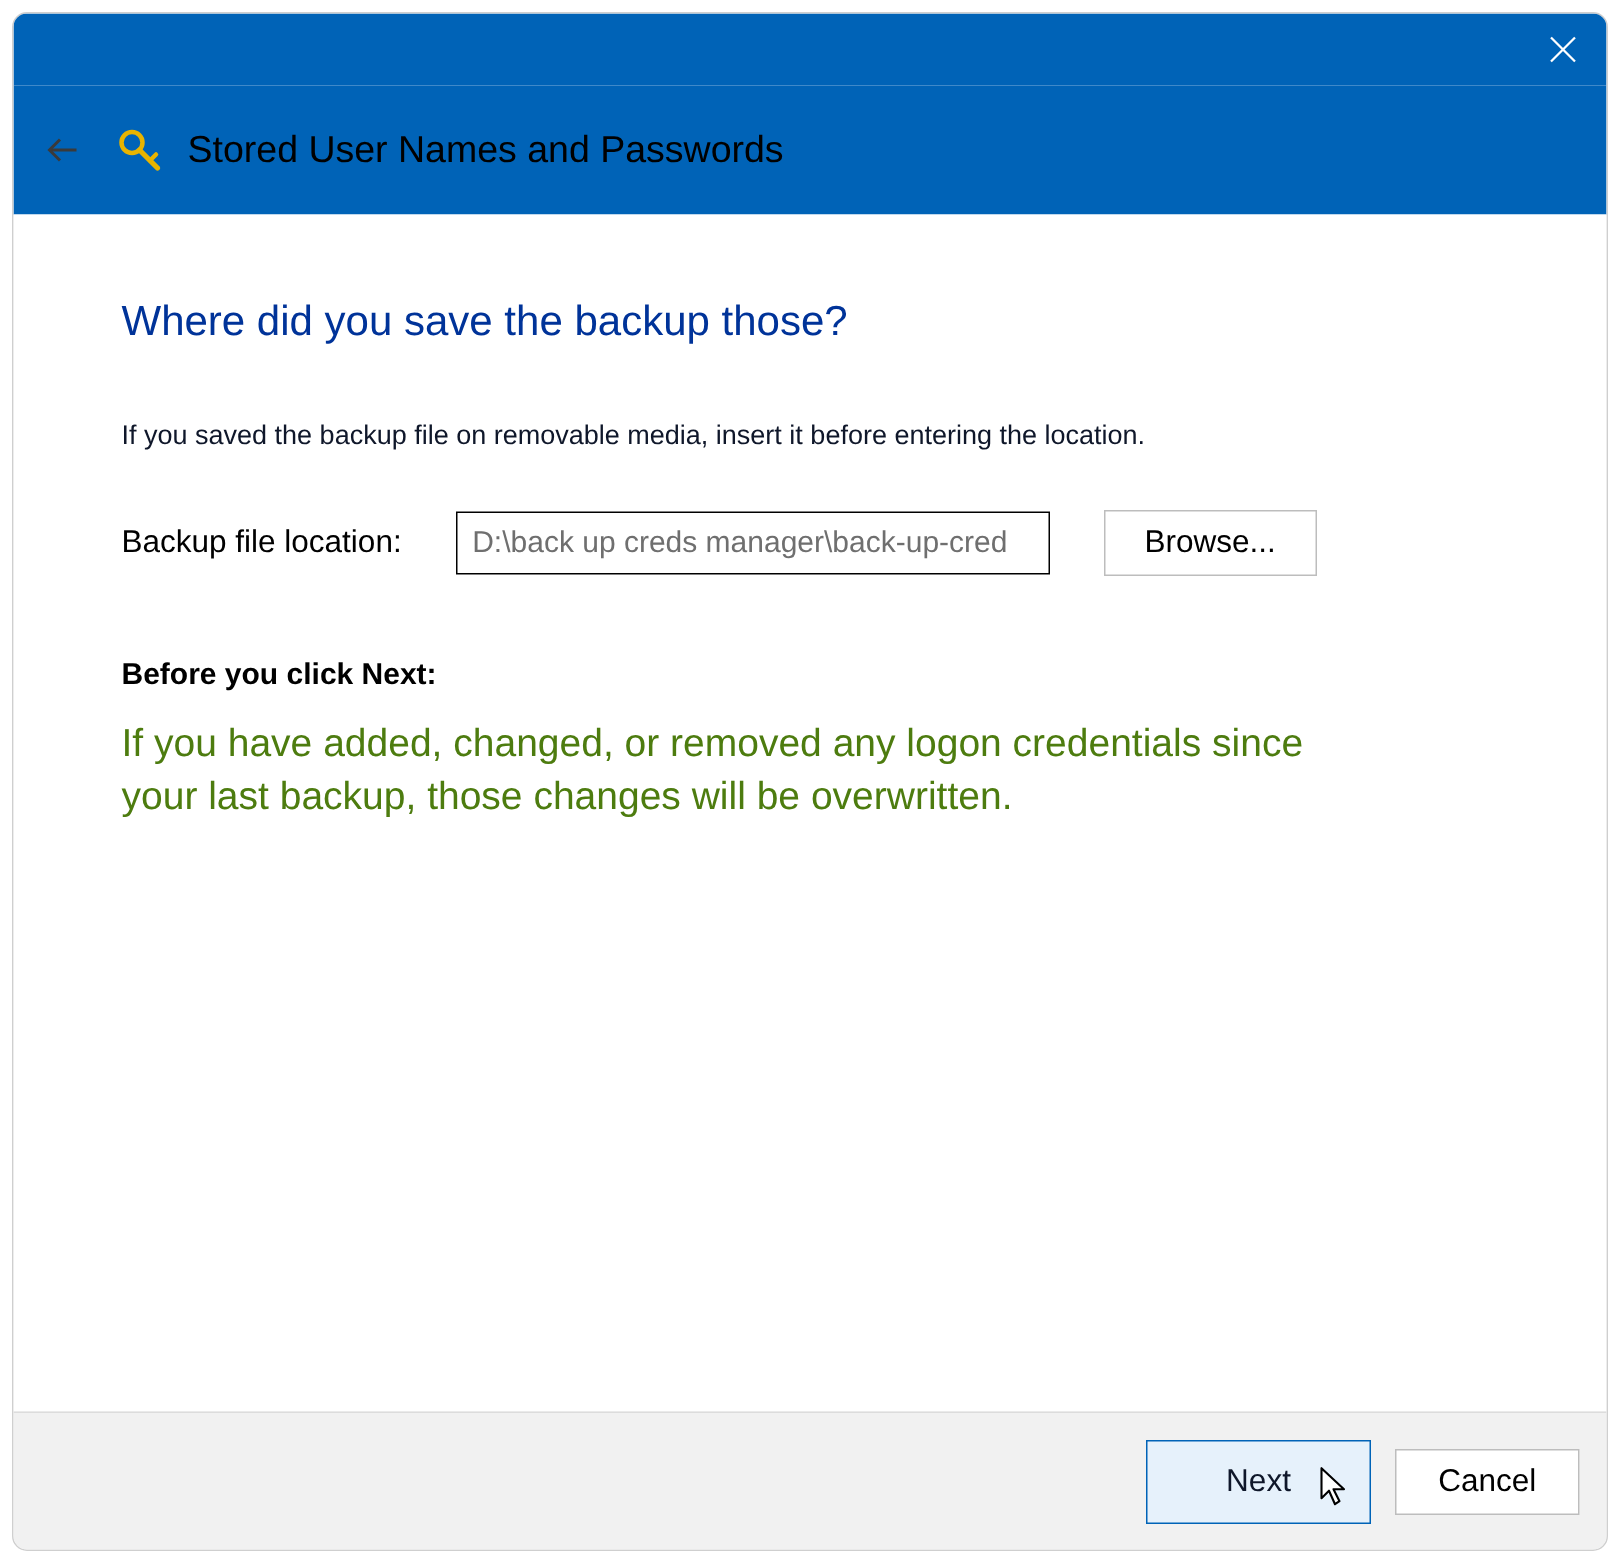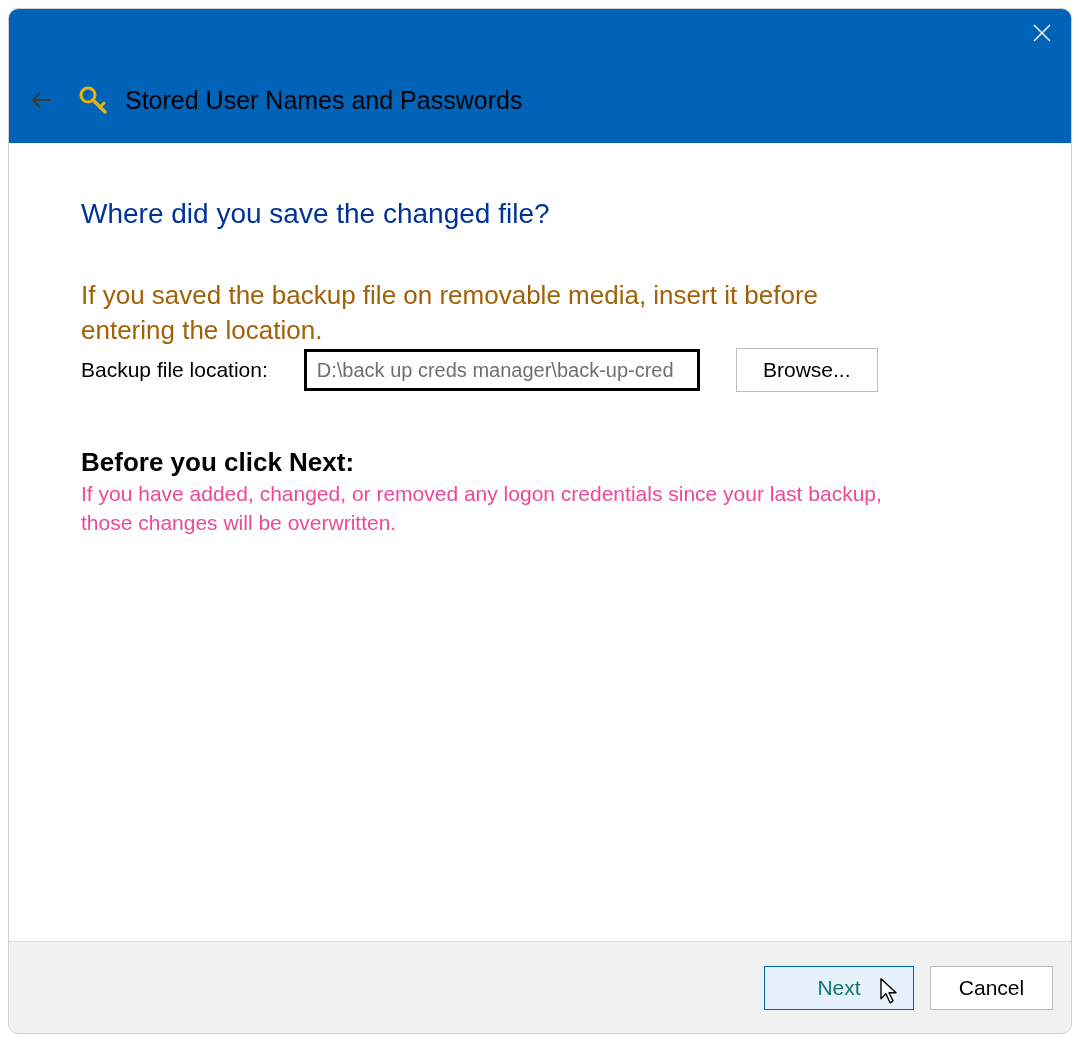--- a/index.html
+++ b/index.html
@@ -97,44 +97,45 @@
     }
 
     .page-heading {
       color: #003399;
       font-size: 28px;
       font-weight: 400;
       margin-bottom: 48px;
     }
 
     .intro-text {
-      color: #a16207;
-      font-size: 26px;
+      color: #0f172a;
+      font-size: 18px;
       line-height: 1.35;
+      margin-bottom: 38px;
       max-width: 820px;
     }
 
     .file-row {
       display: flex;
       align-items: center;
       gap: 36px;
       margin-bottom: 55px;
     }
 
     .file-label {
       color: #000000;
       font-size: 21px;
       white-space: nowrap;
       text-align: center;
     }
 
     .file-input {
       width: 396px;
       height: 42px;
-      border: 3px solid #000000;
+      border: 1px solid #000000;
       background: #ffffff;
       padding: 0 10px;
       font-size: 20px;
       color: #6f6f6f;
       font-family: inherit;
       outline: none;
     }
 
     .browse-btn {
       width: 142px;
@@ -142,50 +143,50 @@
       border: 1px solid #bdbdbd;
       background: #ffffff;
       font-size: 21px;
       color: #000000;
       font-family: inherit;
       cursor: pointer;
     }
 
     .note-heading {
       color: #000000;
+      font-size: 20px;
+      font-weight: 700;
+      margin-bottom: 16px;
+    }
+
+    .note-text {
+      color: #4d7c0f;
       font-size: 26px;
-      font-weight: 700;
-      margin-bottom: 2px;
-    }
-
-    .note-text {
-      color: #ec4899;
-      font-size: 21px;
       line-height: 1.35;
       max-width: 830px;
     }
 
     .footer {
       height: 92px;
       border-top: 1px solid #dcdcdc;
       background: #f1f1f1;
       display: flex;
       justify-content: flex-end;
       align-items: center;
       padding-right: 18px;
       gap: 16px;
     }
 
     .next-btn {
       width: 150px;
-      height: 44px;
+      height: 56px;
       border: 1px solid #0063b7;
       background: #e6f1fb;
       font-size: 21px;
-      color: #0f766e;
+      color: #0f172a;
       font-family: inherit;
       cursor: pointer;
       position: relative;
     }
 
     .cancel-btn {
       width: 123px;
       height: 44px;
       border: 1px solid #bdbdbd;
       background: #ffffff;
@@ -230,21 +231,21 @@
       <svg viewBox="0 0 28 28">
         <circle cx="9" cy="9" r="7" fill="none" stroke="#e8b400" stroke-width="3"></circle>
         <line x1="14" y1="14" x2="26" y2="26" stroke="#e8b400" stroke-width="3.5" stroke-linecap="round"></line>
         <line x1="21" y1="21" x2="25" y2="17" stroke="#e8b400" stroke-width="3" stroke-linecap="round"></line>
       </svg>
     </div>
     <div class="header-title">Stored User Names and Passwords</div>
   </div>
 
   <div class="content">
-    <h1 class="page-heading">Where did you save the changed file?</h1>
+    <h1 class="page-heading">Where did you save the backup those?</h1>
 
     <p class="intro-text">If you saved the backup file on removable media, insert it before entering the location.</p>
 
     <div class="file-row">
       <span class="file-label">Backup file location:</span>
       <input type="text" class="file-input" value="D:\back up creds manager\back-up-cred" style="">
       <button class="browse-btn">Browse...</button>
     </div>
 
     <p class="note-heading">Before you click Next:</p>

